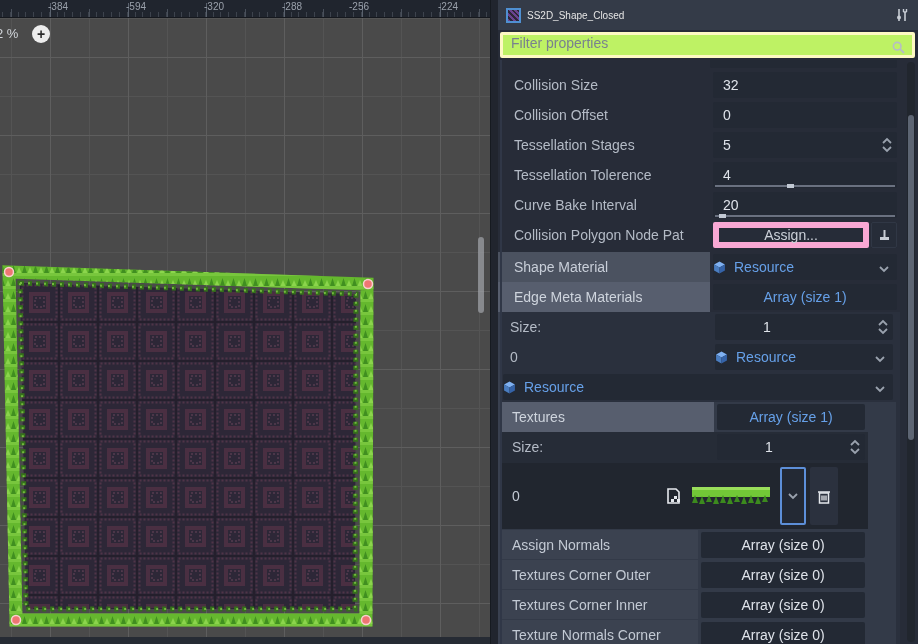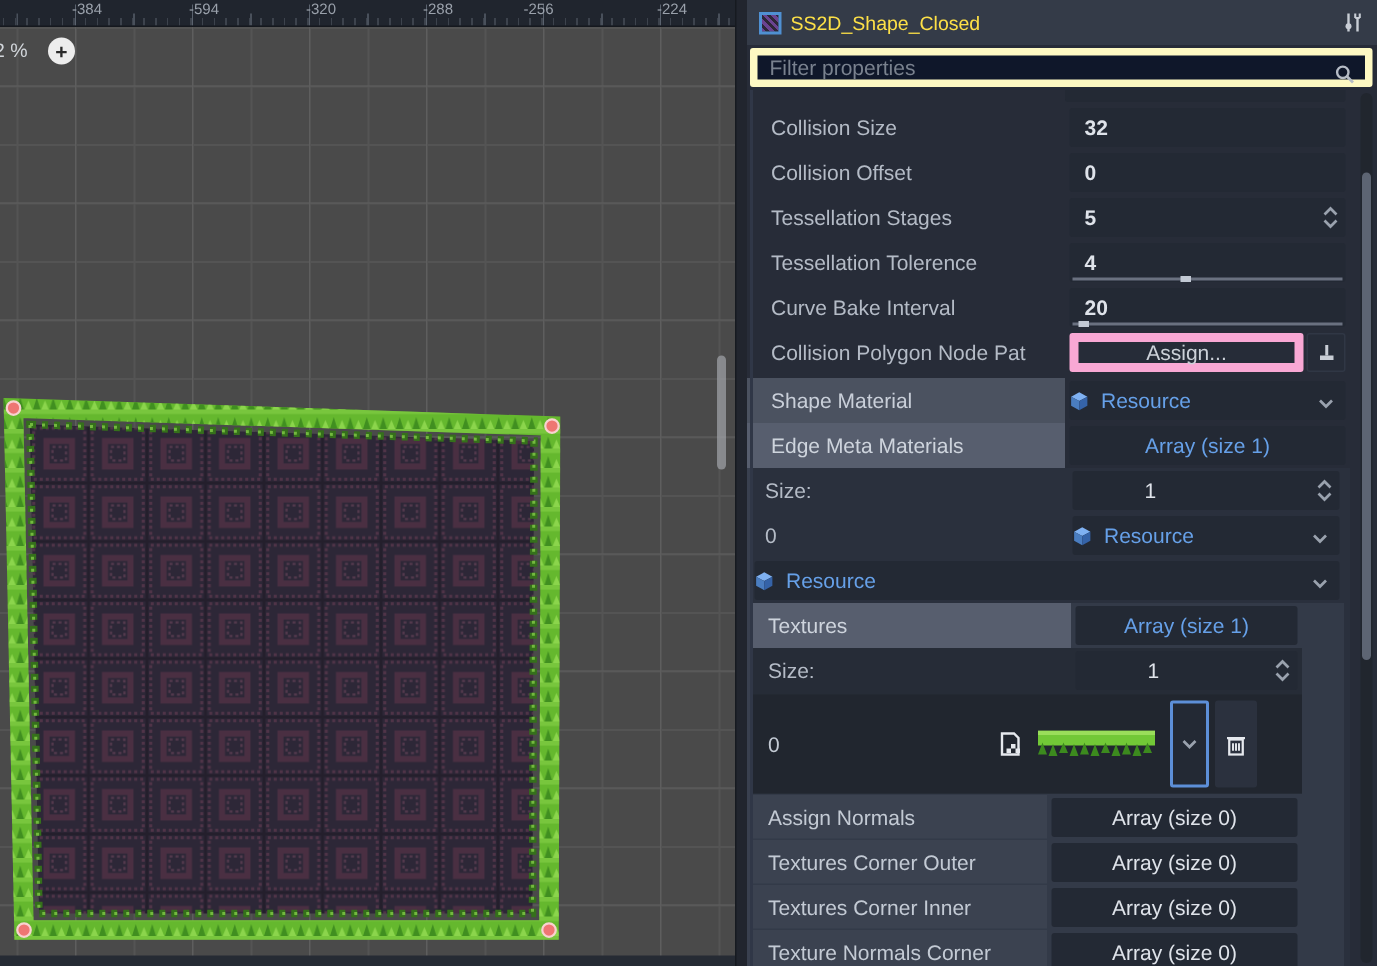--- a/index.html
+++ b/index.html
@@ -36,39 +36,39 @@
   .vp-scrollbar { position:absolute; right:6px; top:237px; width:6px; height:76px;
                   background:#a7abb1; opacity:.65; border-radius:3px; }
   .vp-bottom-strip { position:absolute; left:0; bottom:0; width:100%; height:7px; background:#262b34; }
 
   
   .splitter { width:8px; height:644px; background:#21252e; border-left:1px solid #161a20; }
 
   
   .inspector { position:relative; width:420px; height:644px; background:#272c38; }
   .insp-header { height:30px; background:#343b48; display:flex; align-items:center; padding:0 8px; gap:6px; }
-  .insp-title { color:#fde047; font-size:13px; flex:1; white-space:nowrap; overflow:hidden; }
+  .insp-title { color:#e5e5e5; font-size:10px; flex:1; white-space:nowrap; overflow:hidden; }
   .node-icon { width:15px; height:15px; border:2px solid #4f90d2; background:
                repeating-linear-gradient(45deg,#6a4390 0 2px,#2d2737 2px 4px); }
   .filter-bar { height:30px; padding:2px 3px 2px 2px; background:#272c38; }
-  .filter-box { position:relative; height:26px; background:#0f172a; border:5px solid #fef9c3; border-radius:2px;
+  .filter-box { position:relative; height:26px; background:#bef264; border:3px solid #fef9c3; border-radius:2px;
                 display:flex; padding:0 26px 0 8px; }
   .filter-box .ph { color:#79818e; font-size:14px; }
   .filter-box svg { position:absolute; right:6px; top:5px; }
 
   .props { position:relative; height:584px; overflow:hidden; padding-right:18px; }
   .props:before { content:""; position:absolute; left:2px; top:0; bottom:0; width:2px; background:#303747; }
   .cut-field { height:8px; margin:0 3px 2px 212px; background:#232934; border-radius:0 0 2px 2px; }
 
   .row { display:flex; height:30px; align-items:stretch; }
   .lbl { width:212px; display:flex; align-items:center; padding-left:16px; color:#b4bbc6; font-size:14px;
          white-space:nowrap; overflow:hidden; }
   .val { flex:1; margin:2px 3px; background:#232934; border-radius:2px; position:relative;
          display:flex; align-items:center; color:#dfe3ea; font-size:14px; }
-  .val .num { padding-left:10px;font-weight:bold; }
+  .val .num { padding-left:10px; }
   .val .spin { position:absolute; right:4px; top:5px; }
   .slider-track { position:absolute; left:2px; right:2px; bottom:1px; height:2px; background:#6a7180; }
   .slider-grab { position:absolute; bottom:0; width:7px; height:4px; background:#c2c9d4; }
   .hl1 { background:#4b5260; color:#c9cfd9; }
   .hl2 { background:#575e6e; color:#ced4dd; }
   .val.center { justify-content:center; }
   .blue-txt { color:#66a0e8; }
   .res-val { gap:8px; }
   .res-val .chev { position:absolute; right:7px; top:9px; }
   .assign-wrap { flex:1; display:flex; margin:2px 3px; gap:2px; }

